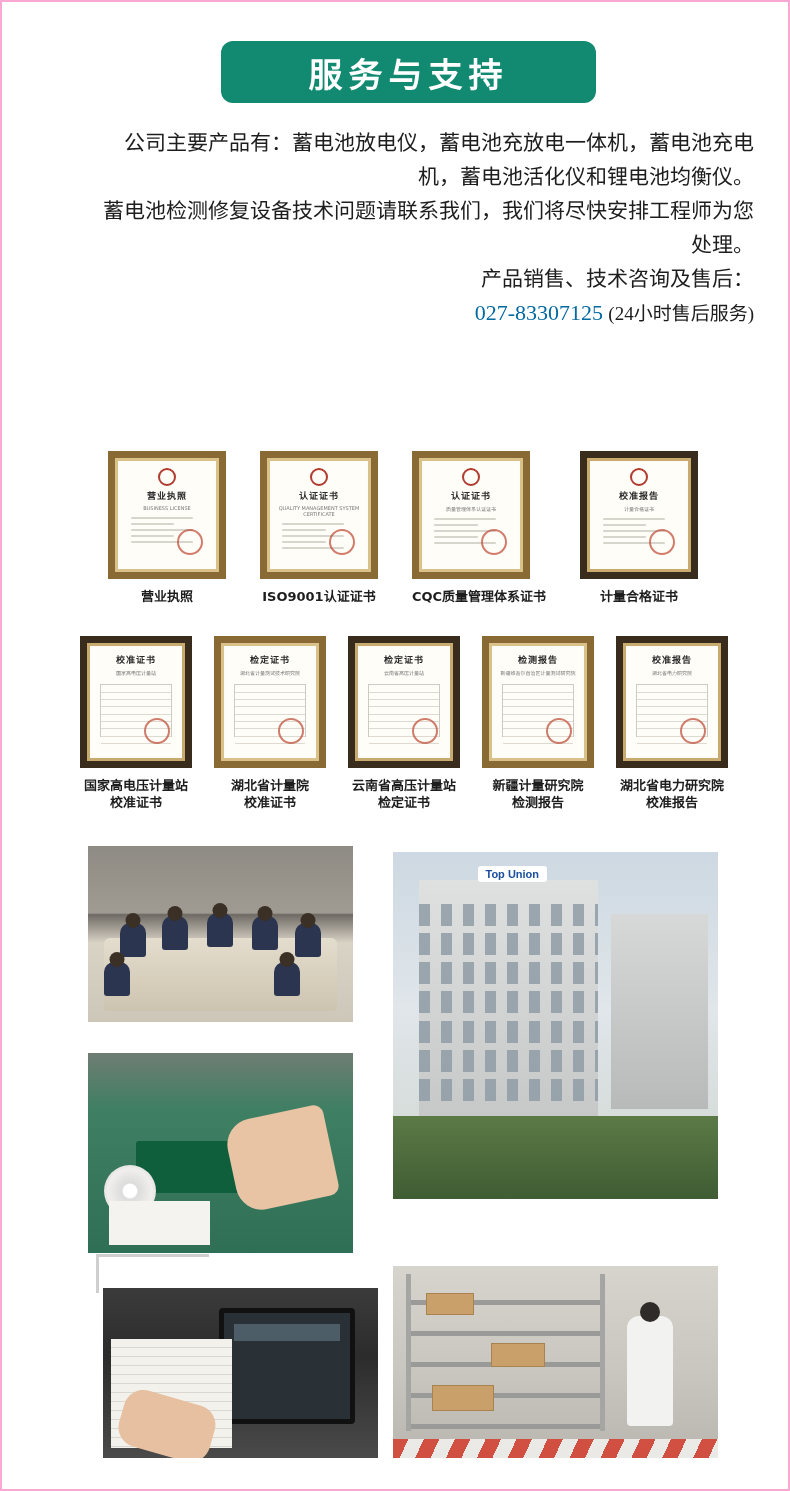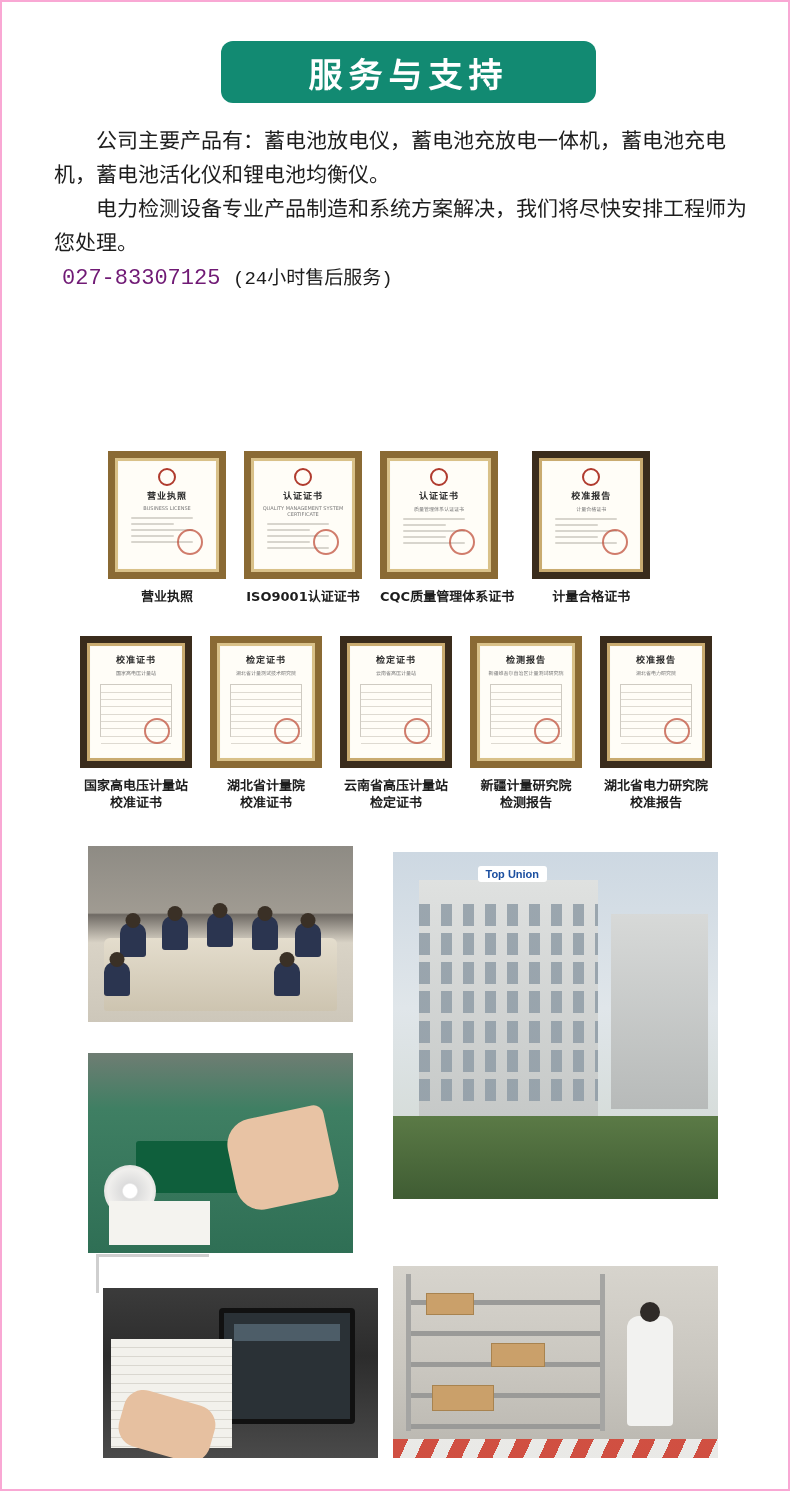--- a/index.html
+++ b/index.html
@@ -38,26 +38,27 @@
     font-family:"DejaVu Sans","Liberation Sans",sans-serif;
   }
   
   .body-text{
     position:absolute;
     left:46px;top:118px;
     width:700px;
     font-size:21px;
     line-height:34px;
     color:#1d1d1d;
-    font-family:Liberation Mono, monospace;
+    font-family:Liberation Serif, serif;
+    text-align:right;
   }
   .body-text p{margin:0;}
   .indent{text-indent:2em;}
   .phone{
-    color:#701a75;
+    color:#0369a1;
     font-size:22px;
   }
   .phone-note{color:#1d1d1d;font-size:19px;}
   
   .slogan-strip{
     position:absolute;
     left:68px;top:345px;
     width:655px;height:80px;
     background:#d7d4d2;
     overflow:hidden;
@@ -77,21 +78,21 @@
     font-weight:bold;
     color:#19c36a;
     letter-spacing:1px;
     text-shadow:0 0 2px rgba(255,255,255,.4);
     font-family:"DejaVu Sans","Liberation Sans",sans-serif;
   }
   
   .cert-row{
     position:absolute;
     display:flex;
-    gap:18px;
+    justify-content:space-between;
   }
   .cert-row-1{left:100px;top:443px;width:590px;}
   .cert-row-2{left:72px;top:628px;width:648px;}
   .cert{
     text-align:center;
   }
   .cert-frame{
     box-sizing:border-box;
     background:#fdfbf5;
     position:relative;
@@ -277,21 +278,22 @@
 
 <div class="page">
   <div class="inner">
 
     <div class="banner">
       <span class="banner-text">服务与支持</span>
     </div>
 
     <div class="body-text">
       <p class="indent">公司主要产品有：蓄电池放电仪，蓄电池充放电一体机，蓄电池充电机，蓄电池活化仪和锂电池均衡仪。</p>
-      <p class="indent">电力检测设备专业产品制造和系统方案解决，我们将尽快安排工程师为您处理。</p>
+      <p class="indent">蓄电池检测修复设备技术问题请联系我们，我们将尽快安排工程师为您处理。</p>
+      <p class="indent">产品销售、技术咨询及售后：</p>
       <p style="margin-left:8px;">
         <span class="phone">027-83307125</span>
         <span class="phone-note">(24小时售后服务)</span>
       </p>
     </div>
 
 
     <div class="cert-row cert-row-1">
 
       <div class="cert">

